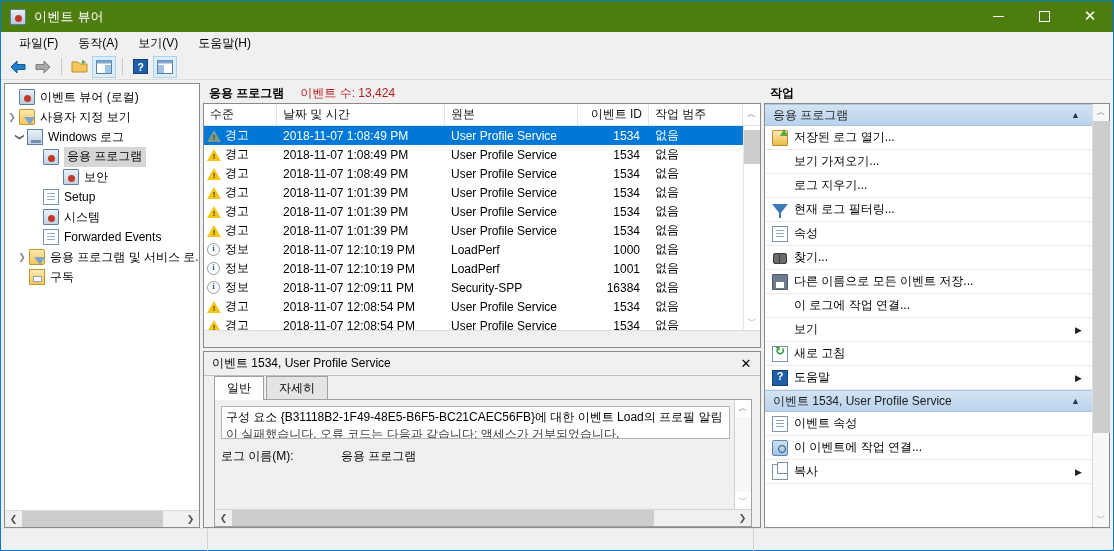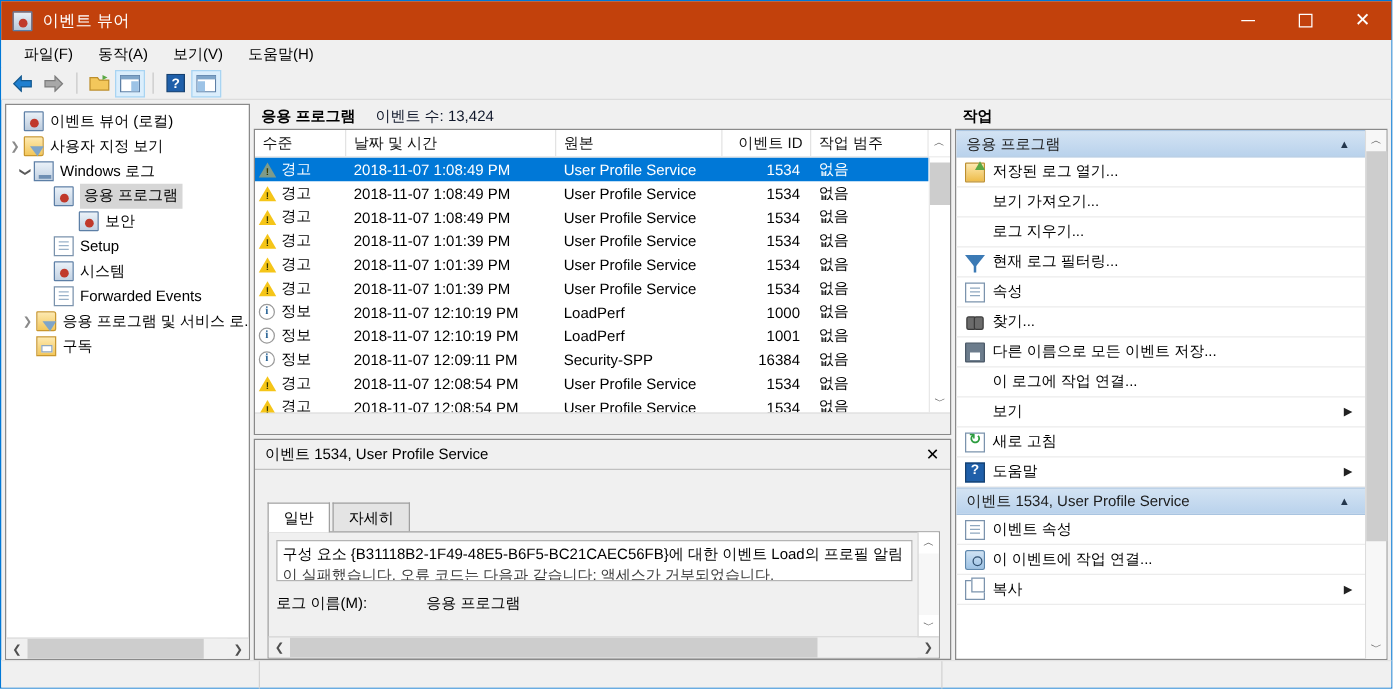--- a/index.html
+++ b/index.html
@@ -9,21 +9,21 @@
     font-size: 12px;
     background: #f0f0f0;
     overflow: hidden;
     position: relative;
   }
   .window { width: 1114px; height: 551px; display: flex; flex-direction: column;
             border: 1px solid #0078d7; background:#f0f0f0; }
 
   
   .titlebar {
-    height: 31px; background: #c2410c; color: #fff;
+    height: 31px; background: #4d7c0f; color: #fff;
     display: flex; align-items: center; flex: 0 0 31px;
   }
   .title-icon { width: 16px; height: 16px; margin-left: 9px; margin-right: 8px;
                 background: linear-gradient(#e8eef5,#b9c8da); border: 1px solid #5a7ea8;
                 position: relative; border-radius: 1px; }
   .title-icon::after { content:""; position:absolute; left:4px; top:5px; width:7px; height:7px;
                        background:#c0392b; border-radius:50%; }
   .title-text { font-size: 13px; letter-spacing: .2px; }
   .win-btns { margin-left: auto; display: flex; height: 31px; }
   .win-btn { width: 46px; height: 31px; display:flex; align-items:center; justify-content:center;
@@ -83,21 +83,21 @@
   .hs-arrow { width:17px; height:16px; display:flex; align-items:center; justify-content:center;
               color:#505050; font-size:9px; }
   .hs-track { flex:1 1 auto; height:16px; background:#f0f0f0; position:relative; }
   .hs-thumb { position:absolute; left:0; top:0; height:16px; width:88%; background:#cdcdcd; }
 
   
   .center-pane { flex:1 1 auto; display:flex; flex-direction:column; min-width:0; min-height:0; }
   .list-header-strip { height:20px; flex:0 0 20px; background:#f0f0f0; display:flex; align-items:center;
                        font-size:12px; padding-left:6px; gap:16px; }
   .lh-name { font-weight:bold; color:#000; }
-  .lh-count { color:#0f172a; }
+  .lh-count { color:#b91c1c; }
 
   .list-box { flex:0 0 245px; border:1px solid #8a8a8a; background:#fff; display:flex;
               flex-direction:column; min-height:0; }
   .lh-row { height:22px; flex:0 0 22px; display:flex; background:#fff;
             border-bottom:1px solid #e3e3e3; }
   .lh-cell { font-size:12px; color:#111; display:flex; align-items:center; padding-left:6px;
              border-right:1px solid #e3e3e3; white-space:nowrap; overflow:hidden; }
   .lh-cell.num { justify-content:flex-end; padding-right:6px; padding-left:0; }
   .lh-corner { width:17px; flex:0 0 17px; display:flex; align-items:center; justify-content:center;
                color:#606060; font-size:9px; background:#fff; }
@@ -127,21 +127,21 @@
                   display:flex; align-items:center; }
 
   
   .detail-pane { flex:1 1 auto; margin-top:3px; border:1px solid #8a8a8a; background:#f0f0f0;
                  display:flex; flex-direction:column; min-height:0; }
   .detail-head { height:24px; flex:0 0 24px; display:flex; align-items:center;
                  border-bottom:1px solid #c0c0c0; padding:0 4px 0 8px; }
   .detail-title { font-size:12px; color:#000; }
   .detail-close { margin-left:auto; width:20px; height:20px; display:flex; align-items:center;
                   justify-content:center; font-size:13px; font-weight:bold; color:#000; }
-  .tabs { height:23px; flex:0 0 23px; display:flex; align-items:center; padding-left:10px;margin-top:26px; }
+  .tabs { height:23px; flex:0 0 23px; display:flex; align-items:center; padding-left:10px; }
   .tab { padding:3px 12px 3px 12px; font-size:12px; border:1px solid #a0a0a0;
          border-bottom:none; background:#e4e4e4; margin-right:2px; color:#000; }
   .tab.active { background:#fff; position:relative; z-index:2; }
   .tab-body { flex:1 1 auto; margin:0 8px 0 10px; background:#f0f0f0; border:1px solid #a0a0a0;
               border-top:1px solid #a0a0a0; display:flex; flex-direction:column; min-height:0;
               position:relative; }
   .tb-inner { flex:1 1 auto; display:flex; min-height:0; }
   .tb-content { flex:1 1 auto; min-width:0; overflow:hidden; padding:6px 4px 0 6px; }
   .msg-box { border:1px solid #b4b4b4; background:#fff; height:33px; overflow:hidden;
              padding:2px 4px; font-size:12px; line-height:17px; white-space:nowrap; }

